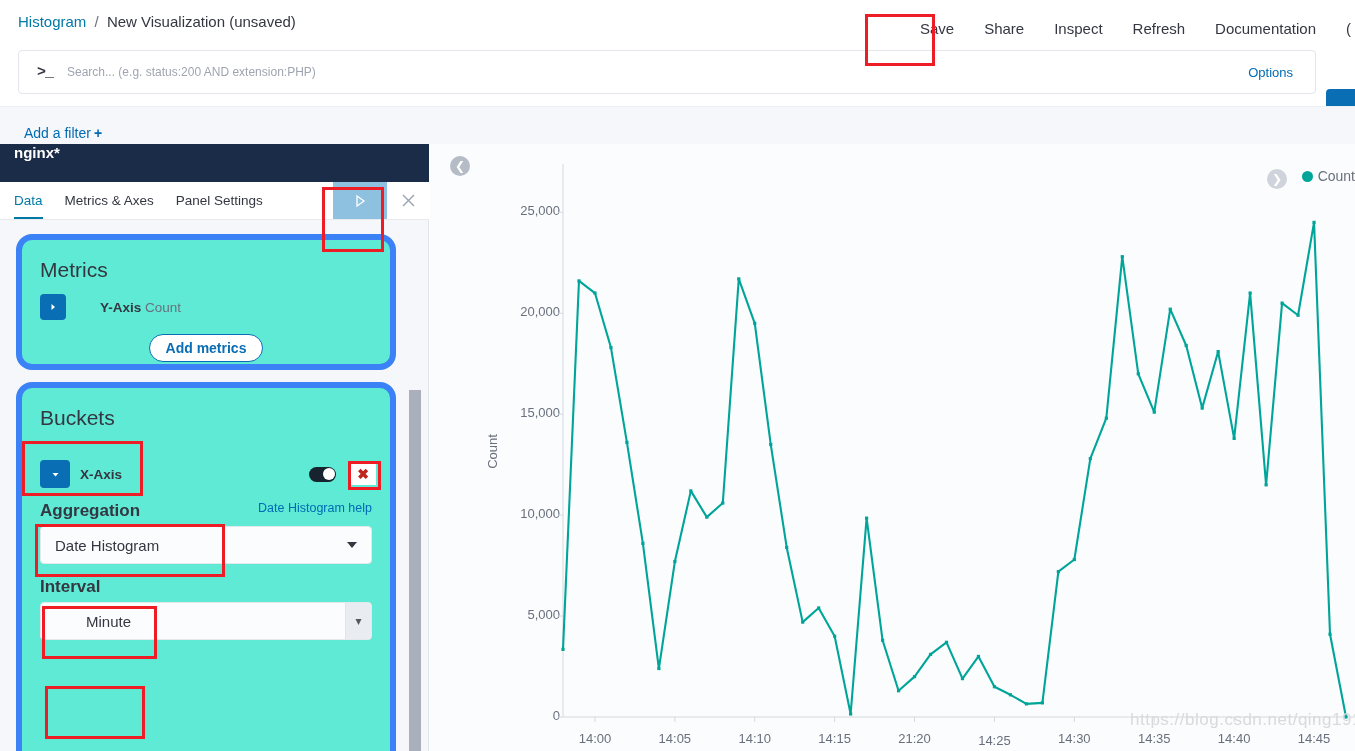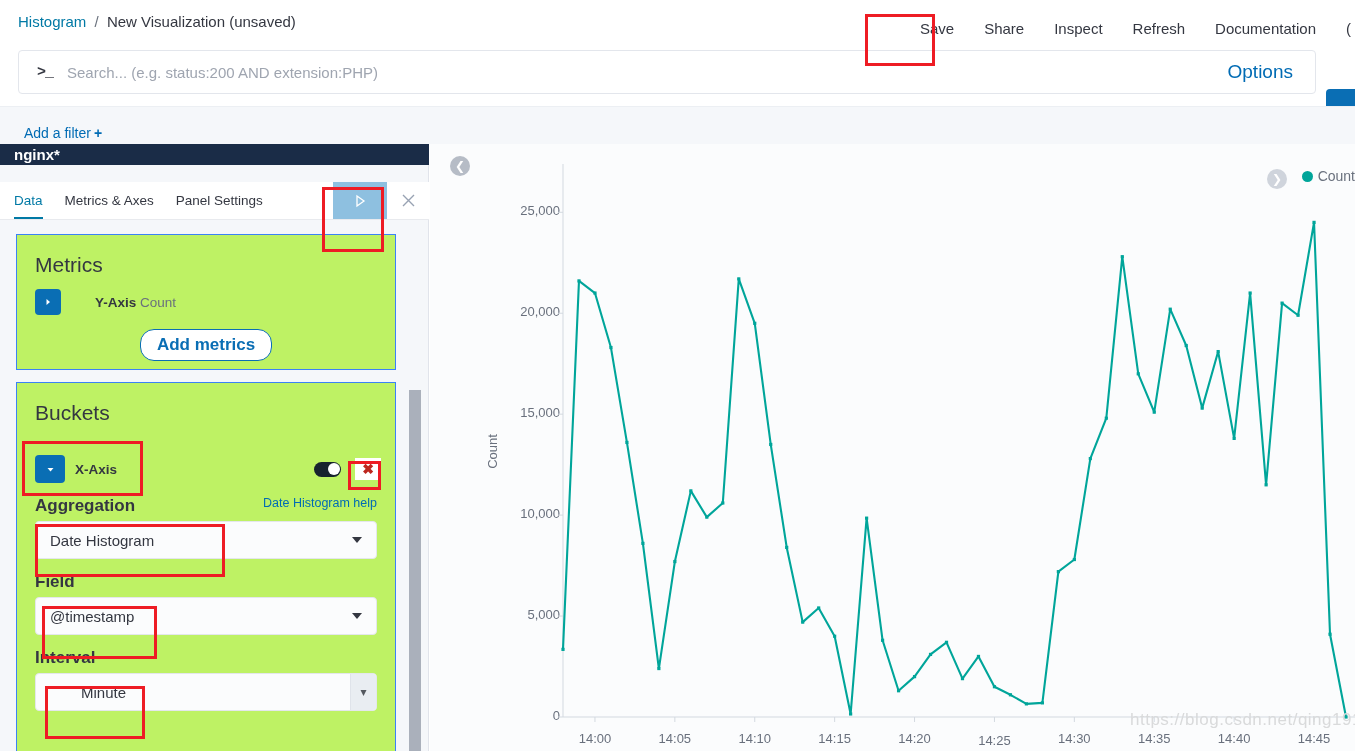--- a/index.html
+++ b/index.html
@@ -49,27 +49,27 @@
     position: absolute; left: 18px; top: 6px; width: 1298px; height: 44px;
     border: 1px solid #e3e6ec; border-radius: 4px; background: #fff;
     display: flex; align-items: center;
   }
   .qprompt {
     font-family: "Liberation Mono", monospace;
     font-size: 15px; color: #343741; font-weight: 700;
     margin-left: 18px; margin-right: 12px; letter-spacing: -1px;
   }
   .qinput {
-    border: 0; outline: 0; flex: 1; font-size: 15px;
+    border: 0; outline: 0; flex: 1; font-size: 12px;
     font-family: "Liberation Sans", sans-serif; color: #343741;
     background: transparent;
   }
   .qinput::placeholder { color: #9fa5b0; }
   .qoptions {
-    color: #006bb4; font-size: 19px; padding-right: 22px; white-space: nowrap;
+    color: #006bb4; font-size: 13px; padding-right: 22px; white-space: nowrap;
   }
   .qsubmit {
     position: absolute; left: 1326px; top: 45px; width: 38px; height: 44px;
     background: #0a6eb4; border-radius: 4px;
   }
 
   
   .filterbar {
     position: absolute; top: 106px; left: 0; width: 1355px; height: 38px;
     background: #f5f7fa; border-top: 1px solid #eceff3;
@@ -79,24 +79,24 @@
     font-size: 14px; color: #006bb4; white-space: nowrap; margin-top: 8px;
   }
   .addfilter .plus { font-weight: 700; margin-left: 3px; }
 
   
   .editor {
     position: absolute; top: 144px; left: 0; width: 429px; height: 607px;
     background: #f5f7fa; border-right: 1px solid #e1e4eb;
   }
   .idxhdr {
-    position: absolute; top: 0; left: 0; width: 429px; height: 21px;
+    position: absolute; top: 0; left: 0; width: 429px; height: 38px;
     background: #1a2c47; color: #fff;
     font-size: 15px; font-weight: 700;
-    display: flex; align-items: center; padding-left: 14px;
+    display: flex; align-items: flex-start; padding-left: 14px;
   }
   .tabrow {
     position: absolute; top: 38px; left: 0; width: 429px; height: 38px;
     background: #fff; display: flex; align-items: stretch;
     border-bottom: 1px solid #e8eaee;
   }
   .tab {
     display: flex; align-items: center; padding: 0 11px;
     font-size: 13.5px; color: #343741; position: relative;
   }
@@ -116,21 +116,21 @@
     width: 42px; display: flex; align-items: center; justify-content: center;
     color: #98a2b3;
   }
 
   .panelbody {
     position: absolute; top: 76px; left: 0; width: 429px; height: 531px;
     overflow: hidden;
   }
   .card {
     position: absolute; left: 16px; width: 380px;
-    background: #bef264; border: 1px solid #3b82f6; border-radius: 0;
+    background: #5eead4; border: 6px solid #3b82f6; border-radius: 16px;
   }
   #metrics-card { top: 14px; height: 136px; }
   #buckets-card { top: 162px; height: 400px; }
 
   .sec-title {
     font-size: 21px; color: #343741; font-weight: 400;
     margin: 18px 0 0 18px;
   }
   .metric-row {
     display: flex; align-items: center; margin: 12px 0 0 18px;
@@ -139,21 +139,21 @@
     width: 26px; height: 26px; background: #0a6eb4; border-radius: 4px;
     display: flex; align-items: center; justify-content: center;
     margin-right: 10px; flex: 0 0 auto;
   }
   .metric-lbl { font-size: 13.5px; color: #343741; margin-left: 24px; }
   .metric-lbl b { font-weight: 700; }
   .metric-lbl span { color: #69707d; }
   .addmetrics {
     display: block; margin: 14px auto 0 auto;
     background: #fff; border: 1px solid #0a6eb4; border-radius: 14px;
-    color: #0a6eb4; font-size: 17px; font-weight: 700;
+    color: #0a6eb4; font-size: 14px; font-weight: 700;
     padding: 5px 16px; font-family: "Liberation Sans", sans-serif;
   }
 
   .bucket-hdr {
     display: flex; align-items: center; margin: 30px 14px 12px 18px;
   }
   .bucket-hdr .sqbtn { width: 30px; height: 28px; }
   .xaxis-lbl { font-size: 13.5px; color: #343741; font-weight: 700; }
   .bucket-hdr .spacer { flex: 1; }
   .toggle {
@@ -372,27 +372,20 @@
 
         <div class="fldrow">
           <div class="fldlbl">Aggregation</div>
           <div class="helplink">Date Histogram help</div>
           <div class="selbox">
             <span class="val">Date Histogram</span>
             <span class="caret"></span>
           </div>
         </div>
 
-        <div class="fldrow">
-          <div class="fldlbl">Field</div>
-          <div class="selbox">
-            <span class="val">@timestamp</span>
-            <span class="caret"></span>
-          </div>
-        </div>
 
         <div class="fldrow">
           <div class="fldlbl">Interval</div>
           <div class="selbox native">
             <span class="val">Minute</span>
             <span class="nativearrow">▾</span>
           </div>
         </div>
       </div>
     </div>
@@ -422,21 +415,21 @@
           <div class="ytick" style="top: 362.113px;">10,000</div>
           <div class="ytick" style="top: 261.17px;">15,000</div>
           <div class="ytick" style="top: 160.226px;">20,000</div>
           <div class="ytick" style="top: 59.283px;">25,000</div>
         </div>
       <div class="xticks" id="xticks">
           <div class="xtick" style="left: 164.959px; top: 587px;">14:00</div>
           <div class="xtick" style="left: 244.857px; top: 587px;">14:05</div>
           <div class="xtick" style="left: 324.755px; top: 587px;">14:10</div>
           <div class="xtick" style="left: 404.653px; top: 587px;">14:15</div>
-          <div class="xtick" style="left: 484.551px; top: 587px;">14:20</div>
+          <div class="xtick" style="left: 484.551px; top: 587px;">21:20</div>
           <div class="xtick" style="left: 564.449px; top: 589px;">14:25</div>
           <div class="xtick" style="left: 644.347px; top: 587px;">14:30</div>
           <div class="xtick" style="left: 724.245px; top: 587px;">14:35</div>
           <div class="xtick" style="left: 804.143px; top: 587px;">14:40</div>
           <div class="xtick" style="left: 884.041px; top: 587px;">14:45</div>
         </div>
       <svg id="chart-svg" width="925" height="607" style="position:absolute;left:0;top:0">
           <line x1="133" y1="20" x2="133" y2="573" stroke="#d3d9e0" stroke-width="1"></line>
           <line x1="133" y1="573" x2="925" y2="573" stroke="#d3d9e0" stroke-width="1"></line>
           <line x1="128" y1="573" x2="133" y2="573" stroke="#d3d9e0" stroke-width="1"></line>

